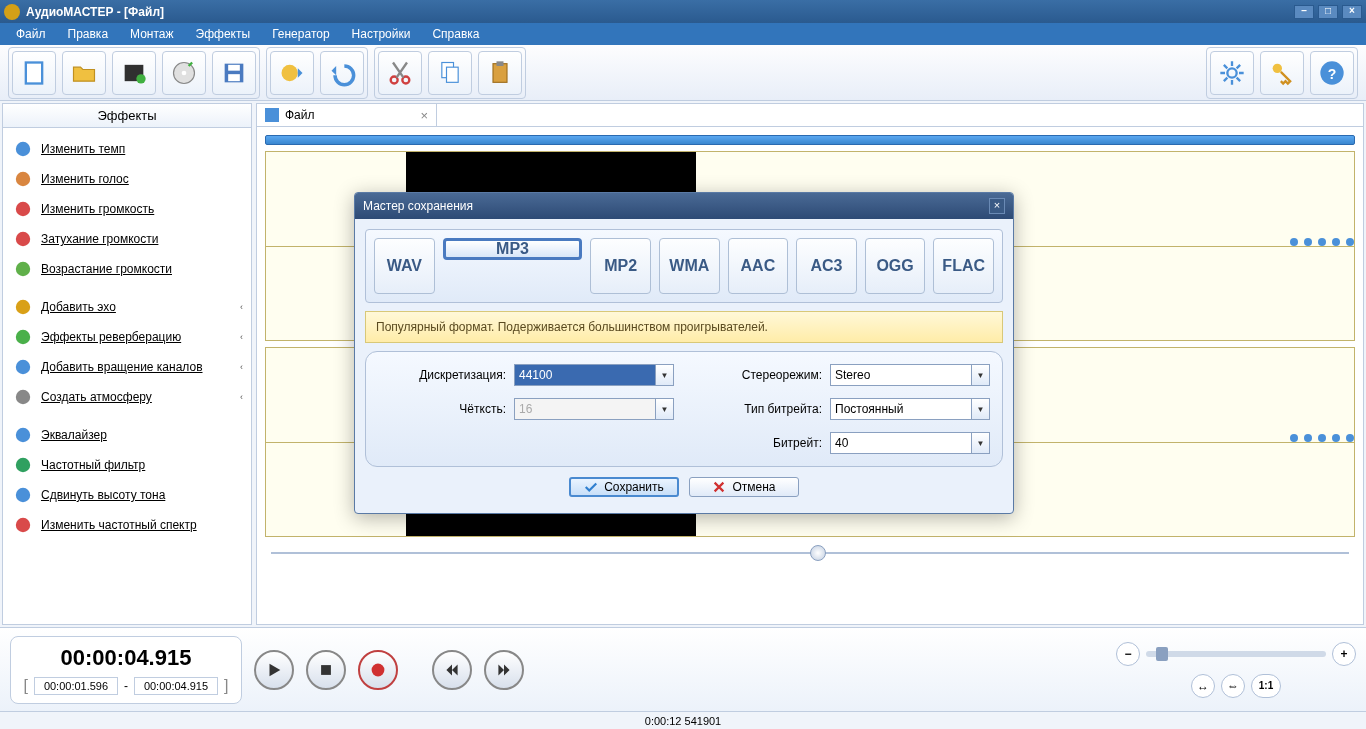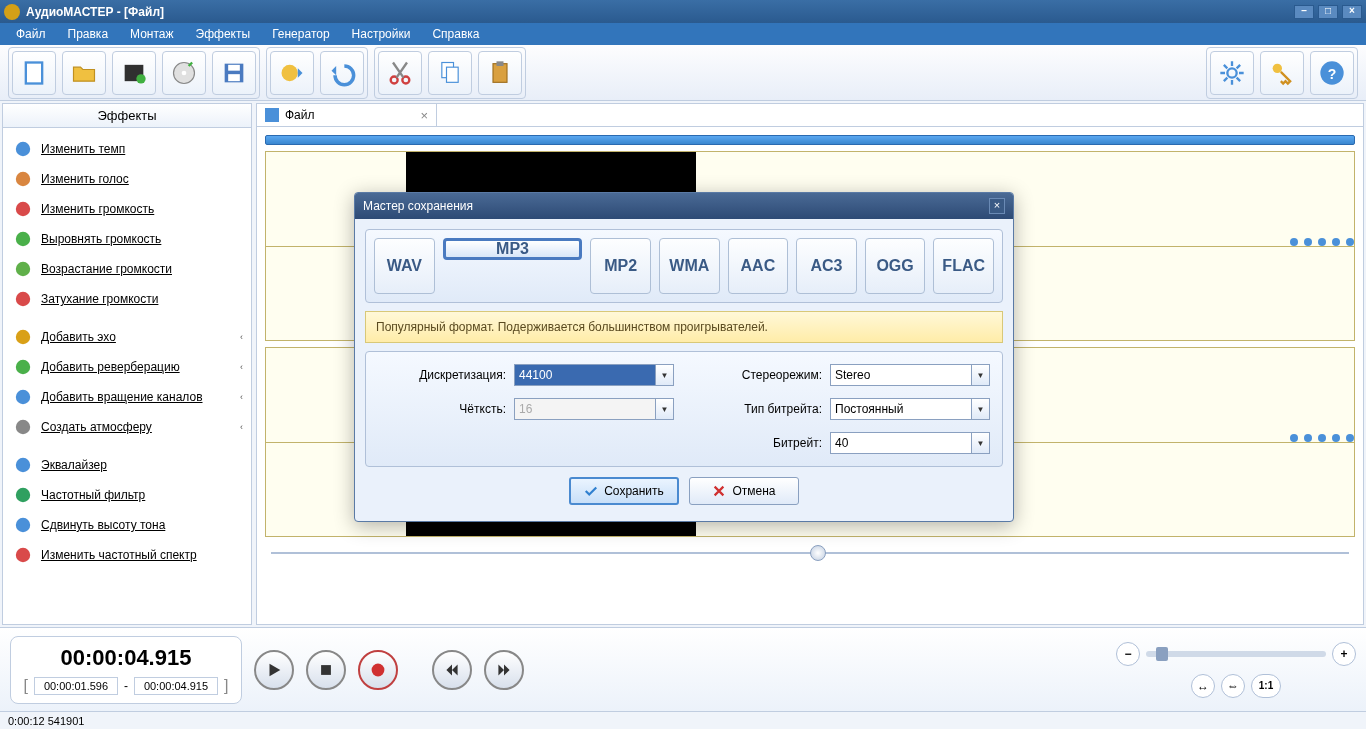--- a/index.html
+++ b/index.html
@@ -61,42 +61,42 @@
 .pbtn { width:40px; height:40px; border:2px solid #888; border-radius:50%; background:linear-gradient(to bottom,#fff,#d8e0ec); display:flex; align-items:center; justify-content:center; cursor:pointer; }
 .pbtn.rec { border-color:#c04040; }
 .transport .spacer { flex:1; }
 .zoom-ctrl { display:flex; align-items:center; gap:8px; flex-direction:column;}
 .zoom-row{display:flex;align-items:center;gap:6px;}
 .zbtn { width:24px; height:24px; border:1px solid #b0c0d8; border-radius:12px; background:#fff; display:flex; align-items:center; justify-content:center; cursor:pointer; font-weight:bold; }
 .zslider{width:180px;height:6px;background:#d0dae8;border-radius:3px;position:relative;}
 .zslider .zt{position:absolute;left:10px;top:-4px;width:12px;height:14px;background:#8aa0c0;border-radius:2px;}
 
 
-.statusbar { height:18px; background:#f0f4fa; border-top:1px solid #c0cde0; padding:0 8px; line-height:18px; font-size:11px; }
+.statusbar { height:18px; background:#f0f4fa; border-top:1px solid #c0cde0; padding:0 8px; line-height:18px; font-size:11px;text-align:center; }
 
 
 .overlay { position:absolute; inset:0; pointer-events:none; }
 .modal { position:absolute; left:354px; top:192px; width:660px; background:#eaf1fb; border:1px solid #5a7aa5; border-radius:4px; box-shadow:0 4px 20px rgba(0,0,0,.3); pointer-events:auto; }
 .modal-title { height:26px; background:linear-gradient(to bottom,#4a6a95,#2d4a75); color:#fff; display:flex; align-items:center; padding:0 8px; border-radius:3px 3px 0 0; font-size:12px;}
 .modal-title .mx { margin-left:auto; width:16px; height:16px; background:#3a5a85; border:1px solid #6a8ab5; text-align:center; line-height:12px; cursor:pointer; font-size:11px;}
 .modal-body { padding:10px; }
 .fmt-row { background:linear-gradient(to bottom,#f5f9ff,#e0eaf8); border:1px solid #b0c0d8; border-radius:4px; padding:8px; display:flex; gap:8px; justify-content:center;}
 .fmt-btn { width:70px; height:56px; background:linear-gradient(to bottom,#fdfeff,#e6eef9); border:1px solid #aebfd6; border-radius:4px; display:flex; align-items:center; justify-content:center; font-size:16px; font-weight:bold; color:#3a5a85; cursor:pointer;}
 .fmt-btn.sel { border:3px solid #4a7ac0; background:linear-gradient(to bottom,#fff,#d8e6f8); }
 .fmt-desc { margin-top:8px; background:linear-gradient(to bottom,#fff8d8,#ffeca8); border:1px solid #d8c878; padding:8px 10px; font-size:12px; color:#5a4a20;}
-.fmt-params { margin-top:8px; background:linear-gradient(to bottom,#f5f9ff,#e0eaf8); border:1px solid #b0c0d8; border-radius:4px; padding:12px; display:flex; gap:20px;}
+.fmt-params { margin-top:8px; background:linear-gradient(to bottom,#f5f9ff,#e0eaf8); border:1px solid #b0c0d8; border-radius:12px; padding:12px; display:flex; gap:20px;}
 .pcol { flex:1; display:flex; flex-direction:column; gap:12px;}
 .prow { display:flex; align-items:center; gap:8px;}
 .prow label { flex:1; text-align:right; font-size:12px;}
 .sel { width:160px; height:22px; border:1px solid #8aa0c0; background:#fff; display:flex; align-items:center; padding:0 4px; position:relative;}
 .sel.hl { background:#3a6ab0; color:#fff;}
 .sel.dis { color:#aaa; background:#f4f4f4;}
 .sel .dd { position:absolute; right:0; top:0; width:18px; height:100%; border-left:1px solid #8aa0c0; display:flex; align-items:center; justify-content:center; font-size:8px; background:linear-gradient(to bottom,#fff,#e0eaf8);color:#333;}
 .modal-btns { padding:10px 0 6px; display:flex; gap:10px; justify-content:center;}
-.mbtn { min-width:110px; height:28px; border:1px solid #8aa0c0; border-radius:3px; background:linear-gradient(to bottom,#fff,#e0eaf8); display:flex; align-items:center; justify-content:center; gap:6px; cursor:pointer; font-size:12px;}
+.mbtn { min-width:110px; height:20px; border:1px solid #8aa0c0; border-radius:3px; background:linear-gradient(to bottom,#fff,#e0eaf8); display:flex; align-items:center; justify-content:center; gap:6px; cursor:pointer; font-size:12px;}
 .mbtn.primary { border:2px solid #4a8ad0; background:linear-gradient(to bottom,#eaf4ff,#c8dff8);}
 .mbtn .mi { width:14px; height:14px;}
 </style>
 </head>
 <body>
 
 <div class="titlebar">
   <div class="app-icon"></div>
   <div class="title">АудиоМАСТЕР - [Файл]</div>
   <div class="wbtns">
@@ -231,58 +231,50 @@
           <div class="sb-ico">
             <svg width="18" height="18" viewBox="0 0 20 20">
               <circle cx="10" cy="10" r="8" fill="#d94a4a"></circle>
             </svg>
           </div>
           <span>Изменить громкость</span>
         </div>
         <div class="sb-item">
           <div class="sb-ico">
             <svg width="18" height="18" viewBox="0 0 20 20">
-              <circle cx="10" cy="10" r="8" fill="#4ab04a"></circle>
-            </svg>
-          </div>
-          <span>Выровнять громкость</span>
+              <circle cx="10" cy="10" r="8" fill="#d94a4a"></circle>
+            </svg>
+          </div>
+          <span>Затухание громкости</span>
         </div>
         <div class="sb-item">
           <div class="sb-ico">
             <svg width="18" height="18" viewBox="0 0 20 20">
               <circle cx="10" cy="10" r="8" fill="#60b04a"></circle>
             </svg>
           </div>
           <span>Возрастание громкости</span>
-        </div>
-        <div class="sb-item">
-          <div class="sb-ico">
-            <svg width="18" height="18" viewBox="0 0 20 20">
-              <circle cx="10" cy="10" r="8" fill="#d94a4a"></circle>
-            </svg>
-          </div>
-          <span>Затухание громкости</span>
         </div>
         <div class="sb-sep"></div>
         <div class="sb-item">
           <div class="sb-ico">
             <svg width="18" height="18" viewBox="0 0 20 20">
               <circle cx="10" cy="10" r="8" fill="#d9a017"></circle>
             </svg>
           </div>
           <span>Добавить эхо</span>
           <span class="arrow">‹</span>
         </div>
         <div class="sb-item">
           <div class="sb-ico">
             <svg width="18" height="18" viewBox="0 0 20 20">
               <circle cx="10" cy="10" r="8" fill="#4ab04a"></circle>
             </svg>
           </div>
-          <span>Добавить реверберацию</span>
+          <span>Эффекты реверберацию</span>
           <span class="arrow">‹</span>
         </div>
         <div class="sb-item">
           <div class="sb-ico">
             <svg width="18" height="18" viewBox="0 0 20 20">
               <circle cx="10" cy="10" r="8" fill="#4a90d9"></circle>
             </svg>
           </div>
           <span>Добавить вращение каналов</span>
           <span class="arrow">‹</span>

